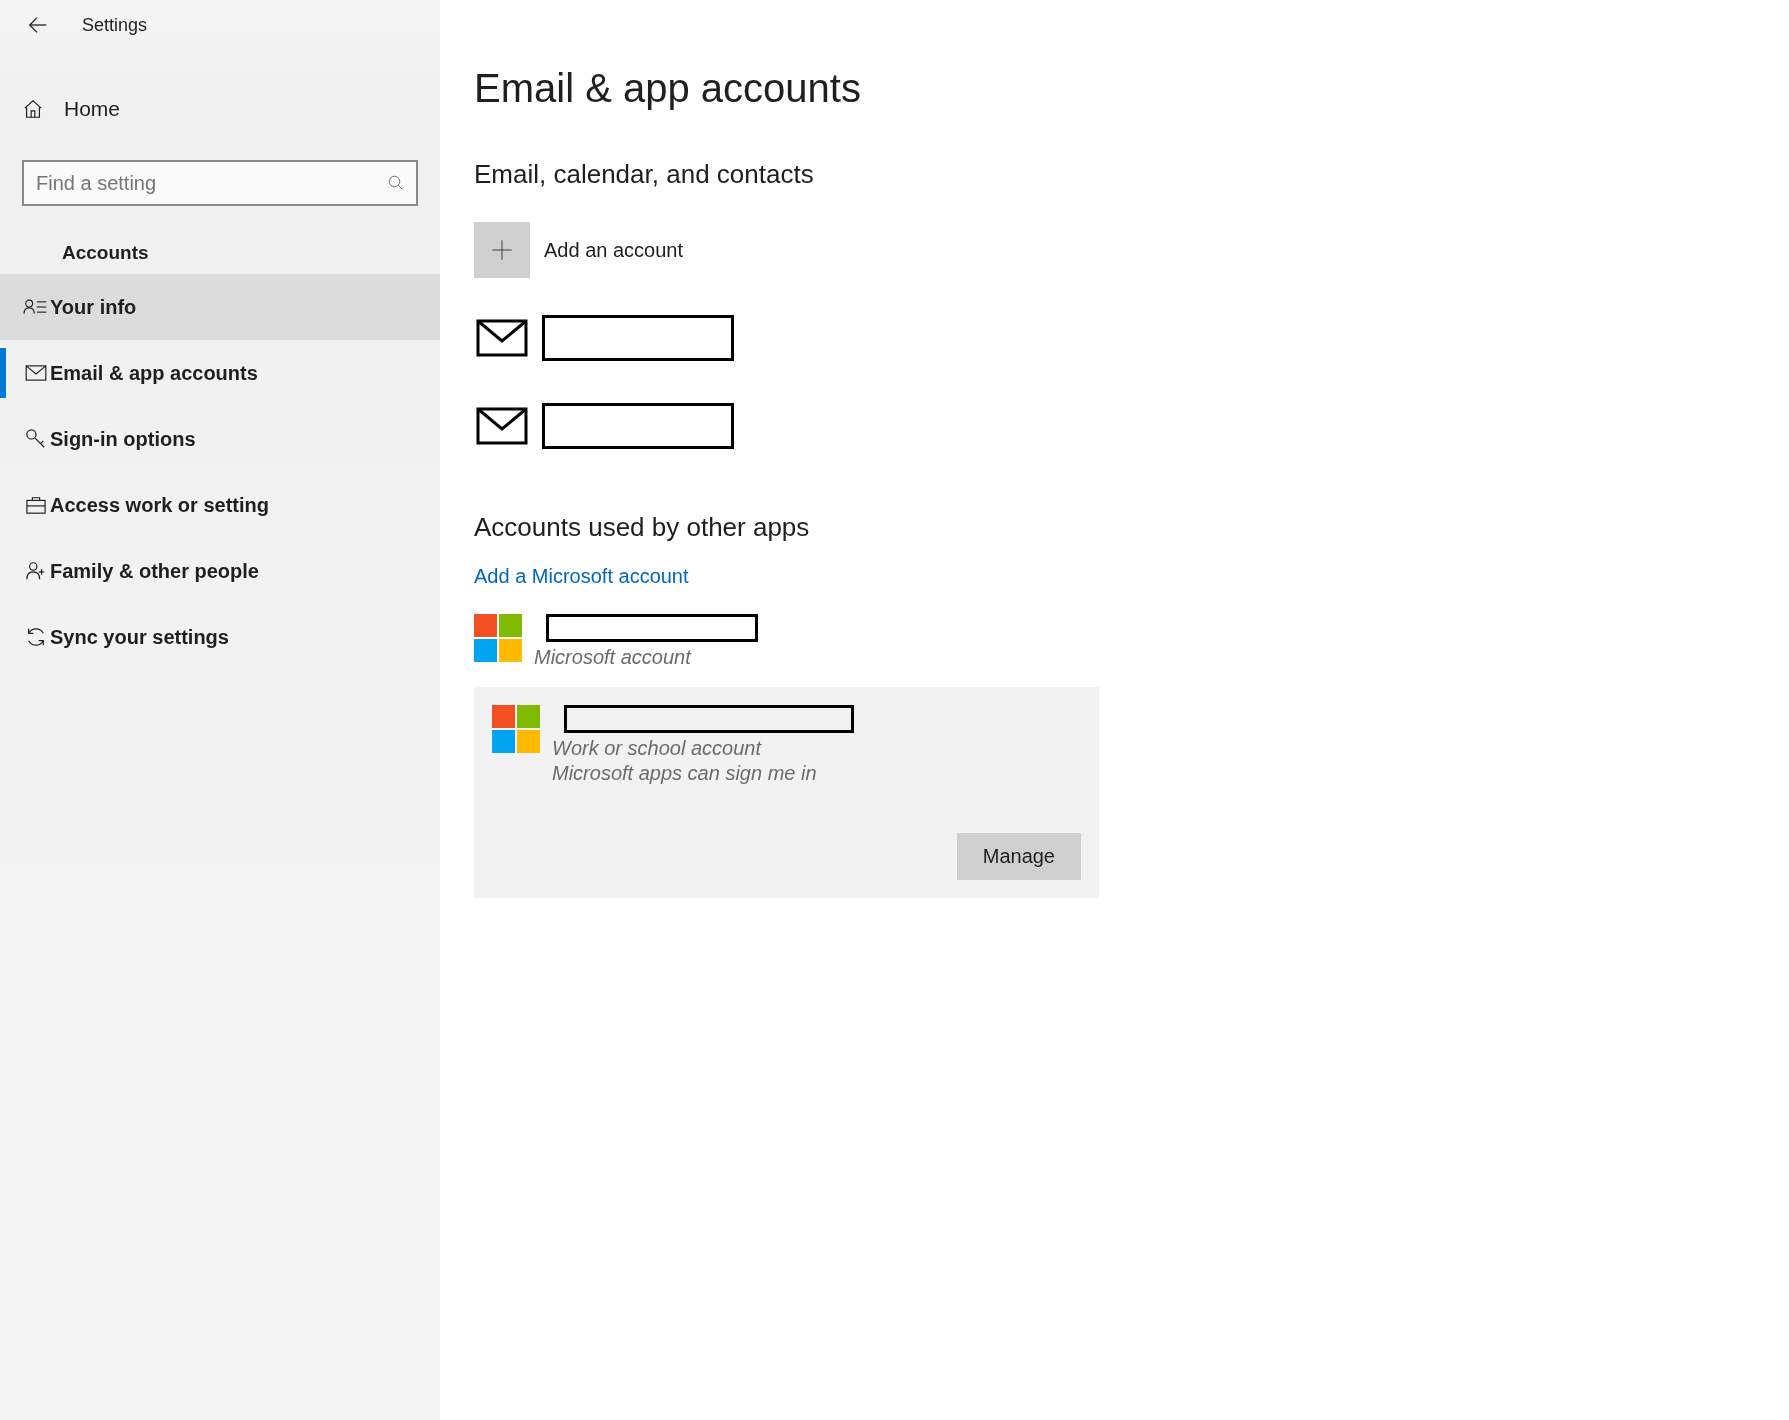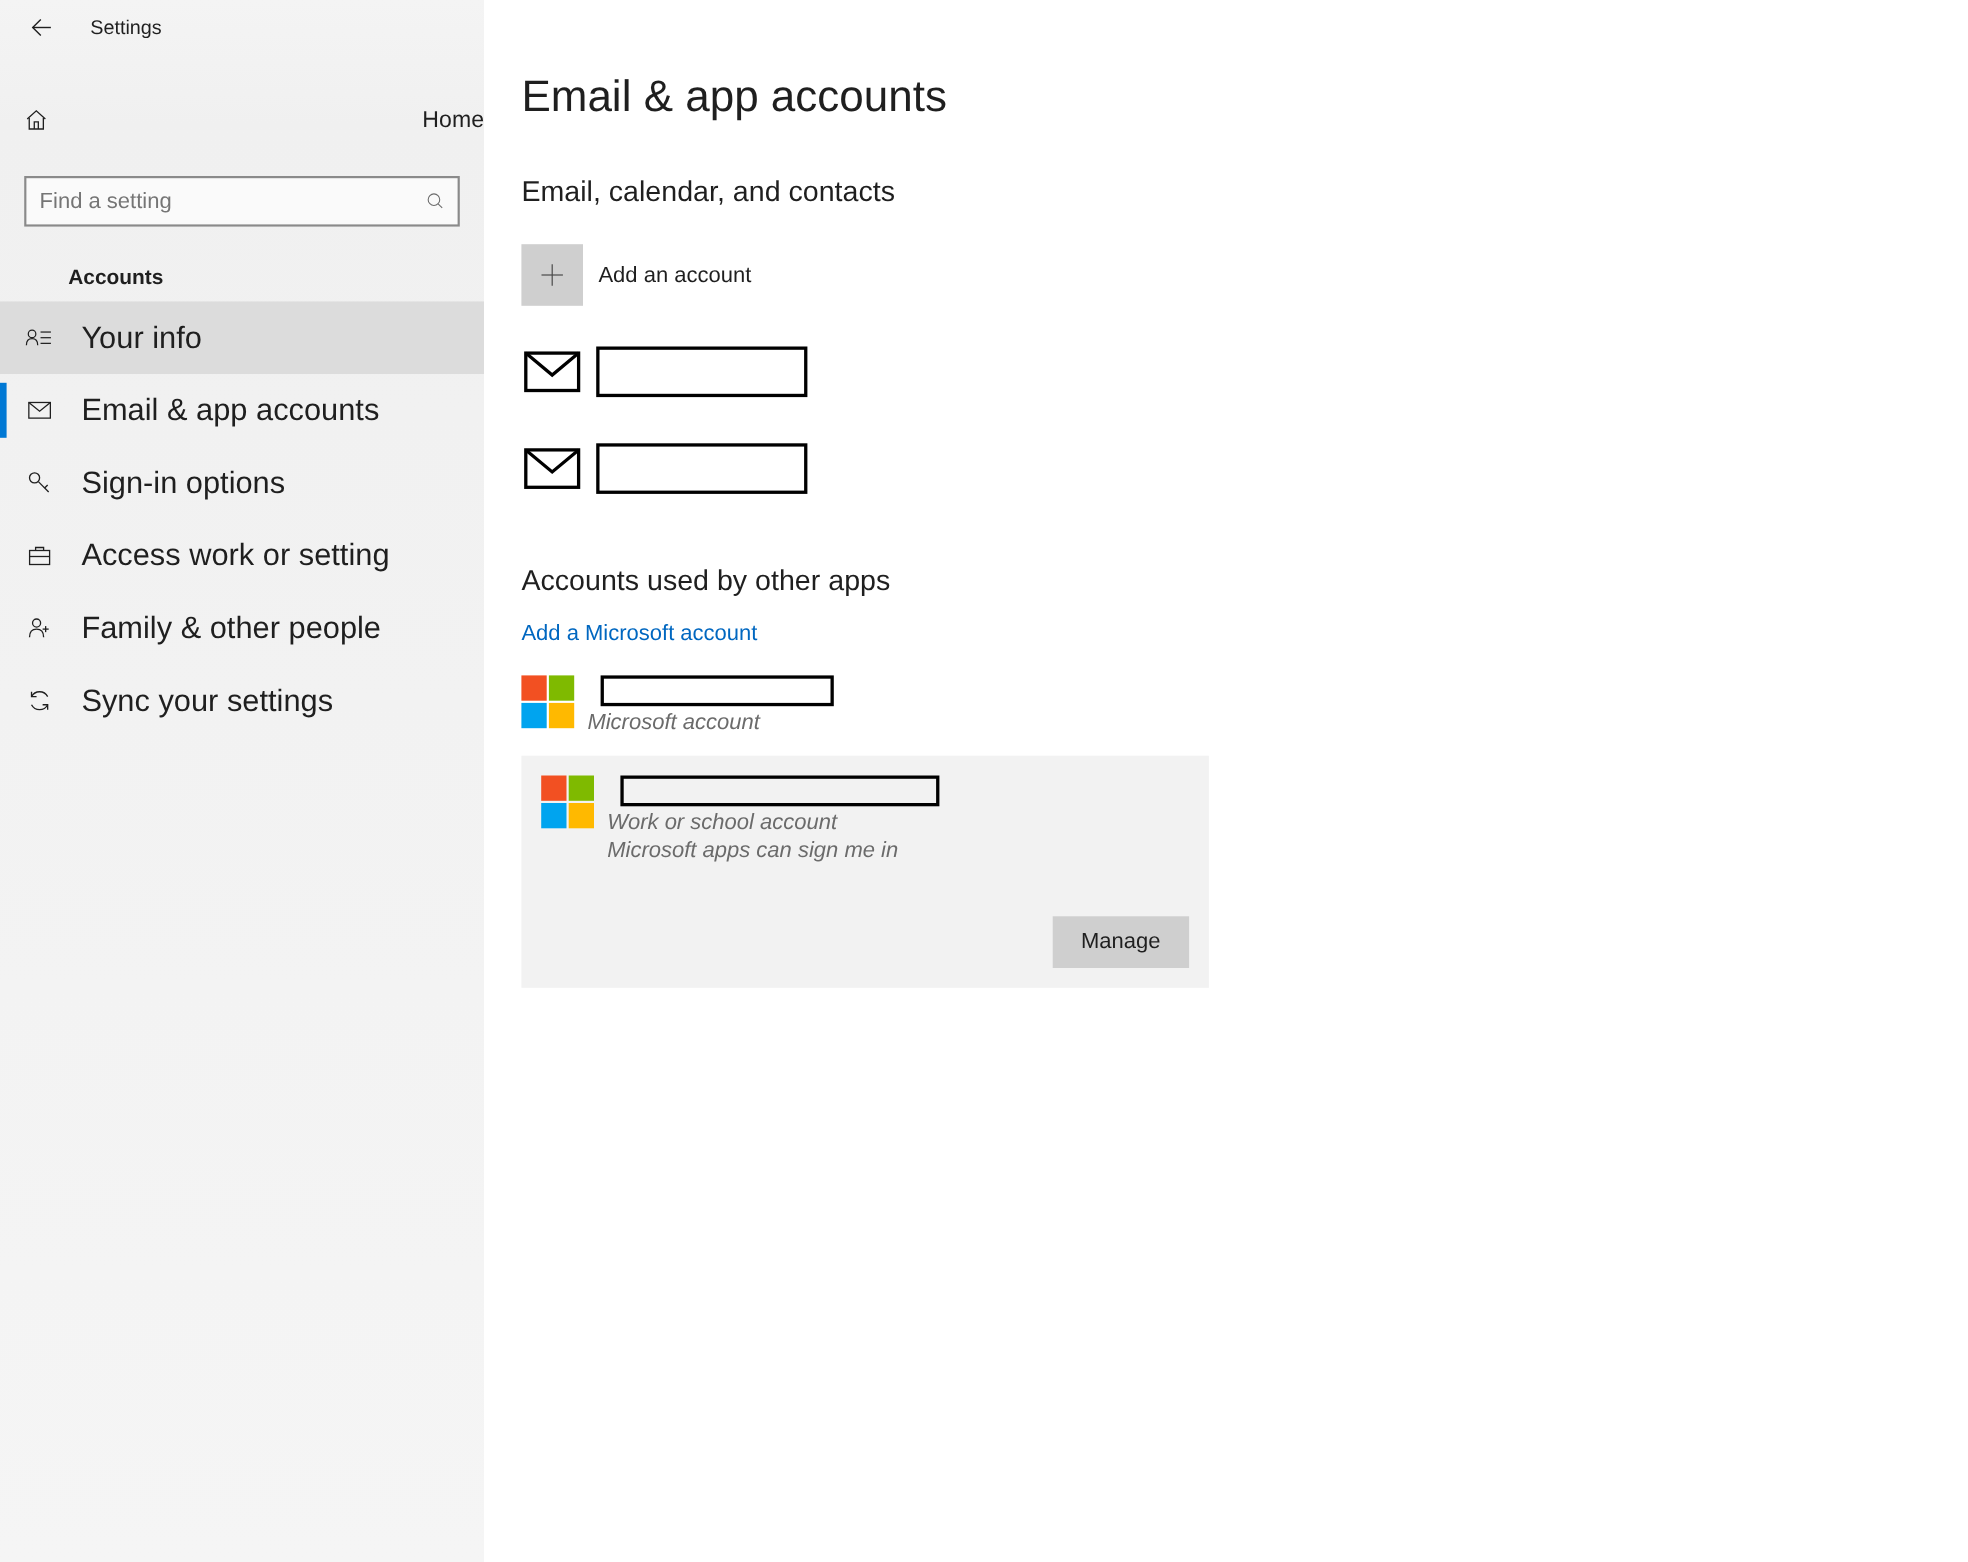--- a/index.html
+++ b/index.html
@@ -1,33 +1,33 @@
 <!DOCTYPE html>
 <html><head>
   <meta charset="utf-8">
   <style>
     * { box-sizing: border-box; margin: 0; padding: 0; font-family: 'Segoe UI', -apple-system, sans-serif; }
     body { display: flex; width: 1789px; height: 1420px; background: #fff; overflow: hidden; }
     .sidebar { width: 440px; background: linear-gradient(180deg, #f4f4f4 0%, #f0f0f0 8%, #f5f5f5 100%); display: flex; flex-direction: column; }
     .titlebar { display: flex; align-items: center; height: 50px; padding: 0 18px; }
     .back-btn { width: 40px; height: 40px; display: flex; align-items: center; justify-content: center; cursor: pointer; }
     .app-title { font-size: 18px; margin-left: 24px; color: #1f1f1f; }
-    .home-row { display: flex; align-items: center; height: 66px; padding-left: 22px; margin-top: 26px; cursor: pointer; justify-content: space-between; }
+    .home-row { display: flex; align-items: center; height: 66px; padding-left: 22px; margin-top: 26px; cursor: pointer; }
     .home-row .icon-slot { width: 28px; display: flex; align-items: center; }
     .home-row .label { font-size: 21px; margin-left: 14px; color: #1f1f1f; }
     .search-wrap { padding: 18px 22px 0 22px; }
     .search-box { position: relative; width: 100%; height: 46px; border: 2px solid #8a8a8a; background: #fafafa; display: flex; align-items: center; }
     .search-box input { border: none; outline: none; background: transparent; flex: 1; padding: 0 12px; font-size: 20px; color: #4d7c0f; }
     .search-box .search-icon { width: 40px; display: flex; align-items: center; justify-content: center; }
     .section-header { padding: 36px 22px 10px 22px; font-size: 19px; font-weight: 600; color: #1f1f1f; margin-left: 40px; }
     .nav-item { display: flex; align-items: center; height: 66px; padding-left: 22px; cursor: pointer; position: relative; }
     .nav-item.highlight { background: #dcdcdc; }
     .nav-item.active-indicator::before { content: ''; position: absolute; left: 0; top: 8px; bottom: 8px; width: 6px; background: #0078d4; }
     .nav-item .icon-slot { width: 28px; display: flex; align-items: center; justify-content: center; }
-    .nav-item .label { font-size: 28px; margin-left: 24px; color: #1f1f1f; }
+    .nav-item .label { font-size: 20px; margin-left: 0; color: #1f1f1f; font-weight: bold; }
     .main { flex: 1; padding: 66px 34px 0 34px; position: relative; background: #fff; }
     .page-title { font-size: 40px; font-weight: 300; color: #1f1f1f; }
     .subheading { font-size: 26px; font-weight: 400; color: #1f1f1f; margin-top: 48px; }
     .add-row { display: flex; align-items: center; margin-top: 32px; cursor: pointer; }
     .add-square { width: 56px; height: 56px; background: #cfcfcf; display: flex; align-items: center; justify-content: center; }
     .add-label { font-size: 20px; margin-left: 14px; color: #1f1f1f; }
     .account-row { display: flex; align-items: center; margin-top: 32px; cursor: pointer; min-height: 56px; }
     .mail-icon { width: 56px; display: flex; align-items: center; justify-content: center; }
     .redact-box { width: 192px; height: 46px; border: 3px solid #000; margin-left: 12px; }
     .redact-box.wide { width: 212px; height: 28px; }

